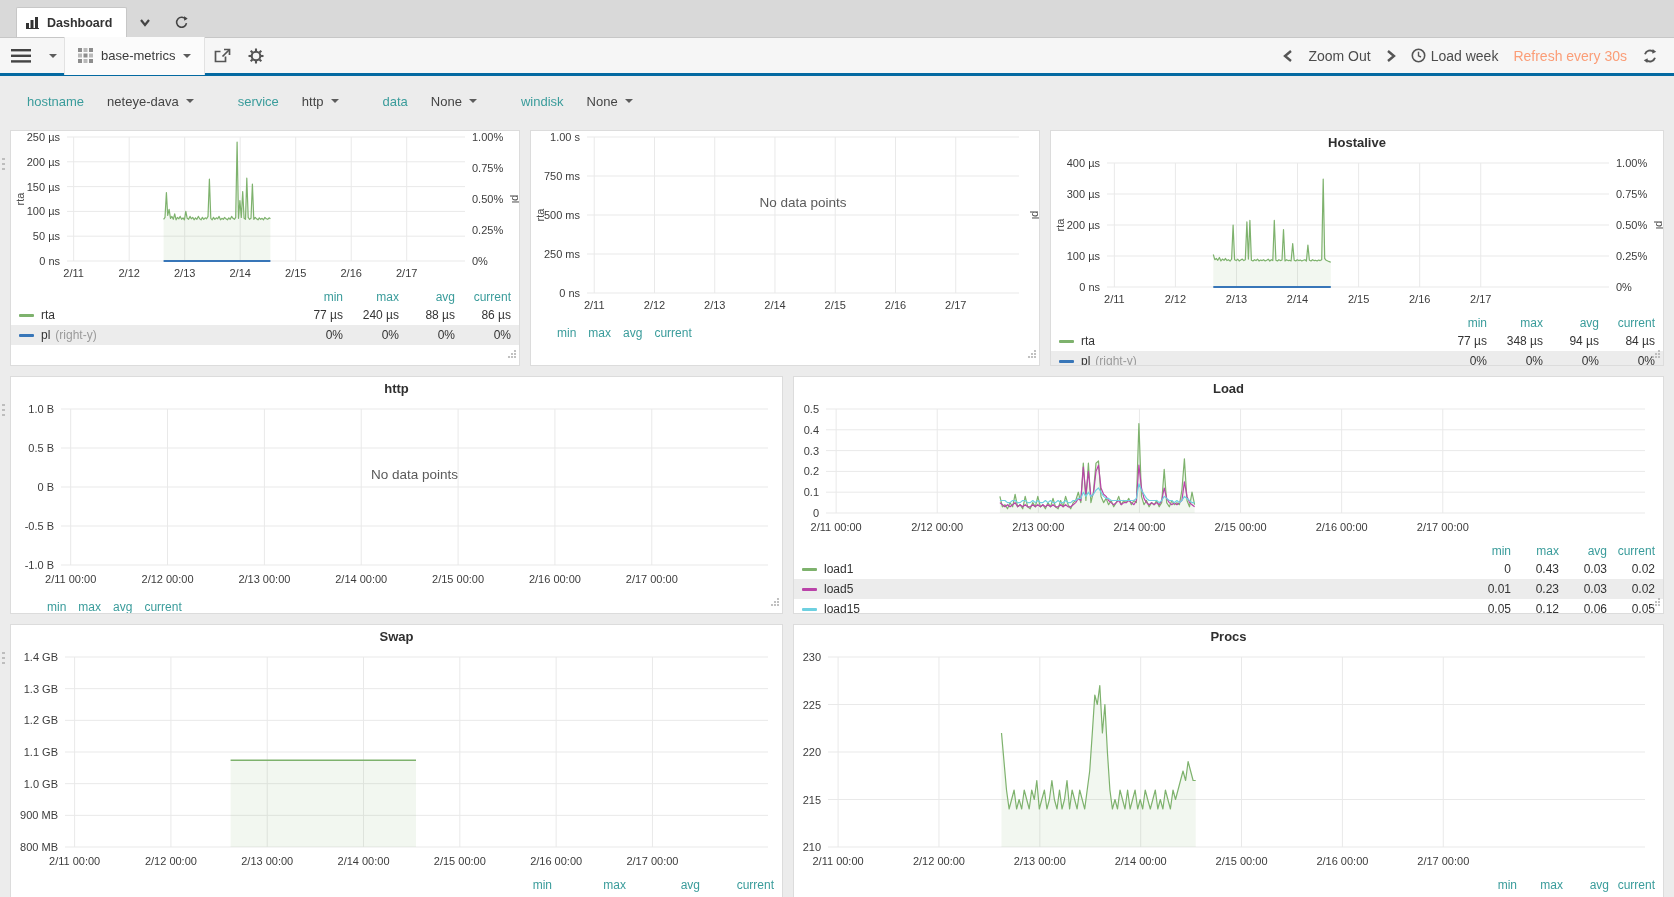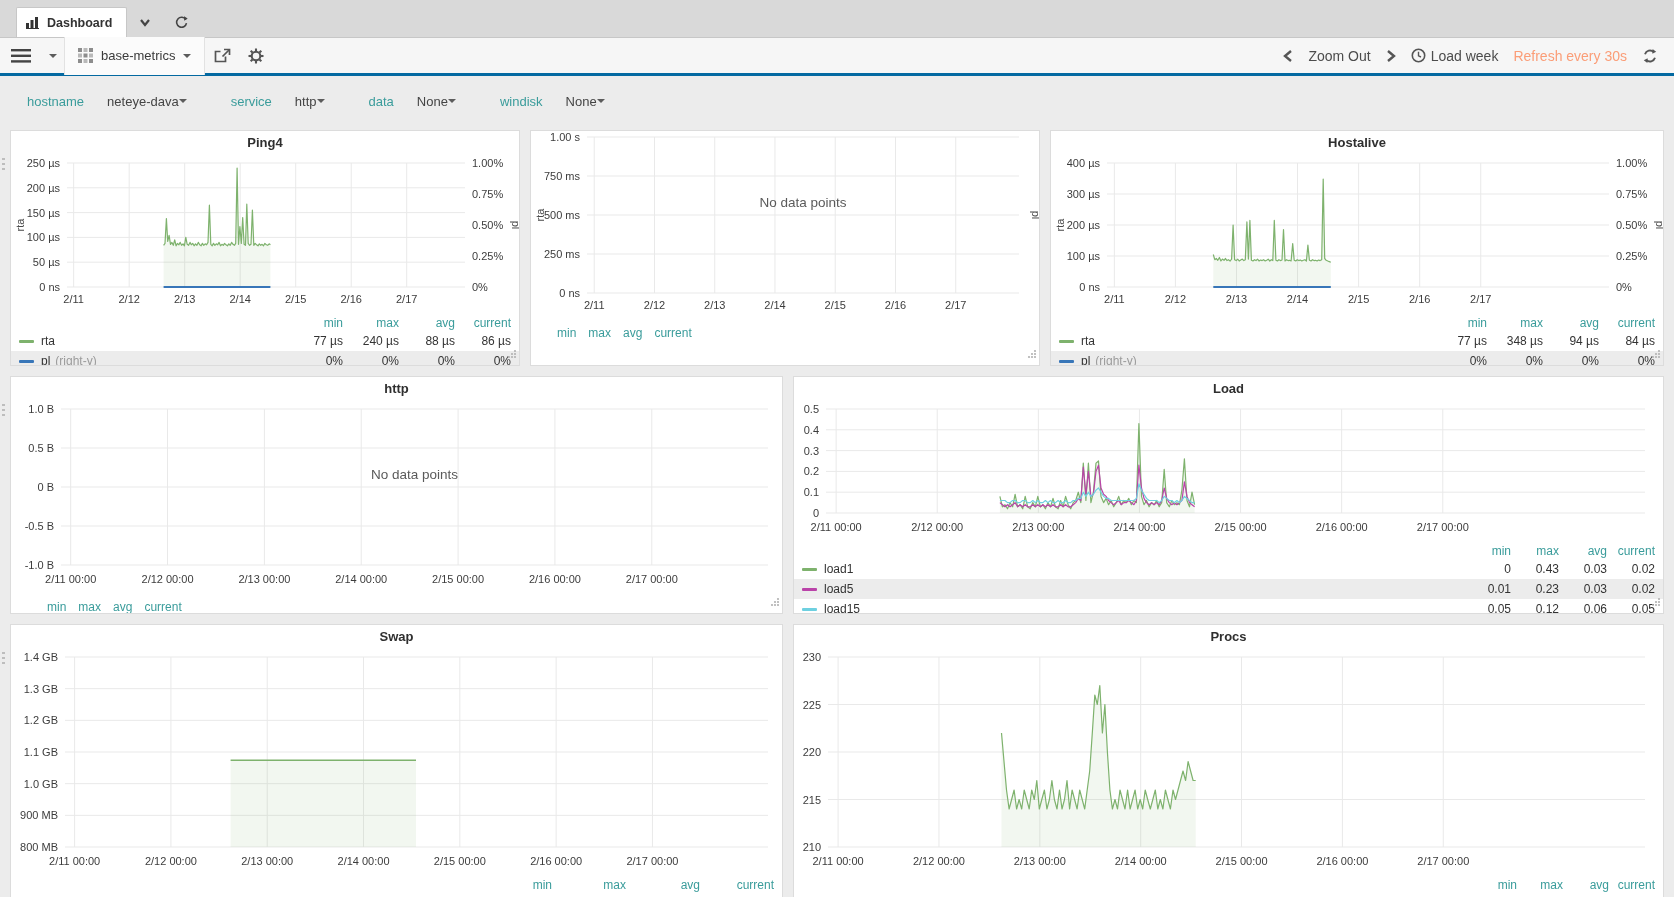--- a/index.html
+++ b/index.html
@@ -21,21 +21,21 @@
   .nav-btn{width:34px;}
   .nav-right{margin-left:auto;display:flex;align-items:center;gap:15px;padding-right:16px;font-size:14px;color:#4c4c4c;}
   .nav-text{cursor:pointer;display:flex;align-items:center;gap:5px;}
   .refresh-interval{color:var(--orange);cursor:pointer;}
   .caret{width:0;height:0;border-left:4px solid transparent;border-right:4px solid transparent;border-top:4px solid #5c5c5c;display:inline-block;}
 
   
   .submenu{height:50px;display:flex;align-items:center;padding-left:27px;gap:44px;background:#ececec;}
   .var-pair{display:flex;align-items:center;gap:23px;font-size:13px;}
   .var-label{color:var(--teal);}
-  .var-value{color:#444;display:flex;align-items:center;cursor:pointer;}
+  .var-value{color:#444;display:flex;align-items:center;gap:7px;cursor:pointer;}
 
   
   .dashboard{padding:4px 0 0 10px;}
   .drow{display:flex;gap:10px;margin-bottom:10px;position:relative;}
   .row-handle{position:absolute;left:-8px;top:28px;width:3px;height:13px;
     background:repeating-linear-gradient(to bottom,#bdbdbd 0 2px,transparent 2px 5px);}
   .panel{background:#fff;border:1px solid #dcdcdc;position:relative;flex:0 0 auto;overflow:hidden;}
   .panel-title{height:22px;margin-top:4px;text-align:center;font-size:13px;font-weight:700;color:#2f2f2f;cursor:pointer;}
   .legend-table{font-size:12px;color:#333;}
   .legend-row{display:flex;align-items:center;height:20px;padding:0 8px;}
@@ -183,21 +183,21 @@
       <div class="var-value">
         <span>None</span>
         <span class="caret"></span>
       </div>
     </div>
   </div>
 
 <div class="dashboard">
   <div class="drow" id="row1">
       <div class="row-handle"></div>
-      <div class="panel" style="width: 510px; height: 236px;"><div class="panel-title">Ping4</div><svg width="508" height="154">
+      <div class="panel" style="width: 510px; height: 236px;"><svg width="508" height="154">
           <line x1="62.66108786610879" x2="62.66108786610879" y1="6" y2="130" stroke="#e9e9e9"></line>
           <line x1="118.17015341701534" x2="118.17015341701534" y1="6" y2="130" stroke="#e9e9e9"></line>
           <line x1="173.67921896792188" x2="173.67921896792188" y1="6" y2="130" stroke="#e9e9e9"></line>
           <line x1="229.18828451882845" x2="229.18828451882845" y1="6" y2="130" stroke="#e9e9e9"></line>
           <line x1="284.697350069735" x2="284.697350069735" y1="6" y2="130" stroke="#e9e9e9"></line>
           <line x1="340.20641562064156" x2="340.20641562064156" y1="6" y2="130" stroke="#e9e9e9"></line>
           <line x1="395.7154811715481" x2="395.7154811715481" y1="6" y2="130" stroke="#e9e9e9"></line>
           <line x1="56" x2="454" y1="130" y2="130" stroke="#e9e9e9"></line>
           <line x1="56" x2="454" y1="105.2" y2="105.2" stroke="#e9e9e9"></line>
           <line x1="56" x2="454" y1="80.39999999999999" y2="80.39999999999999" stroke="#e9e9e9"></line>

